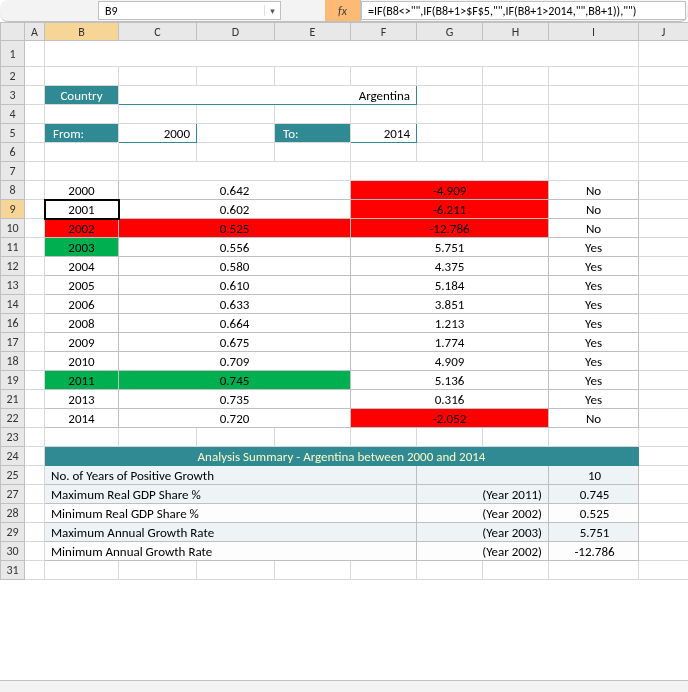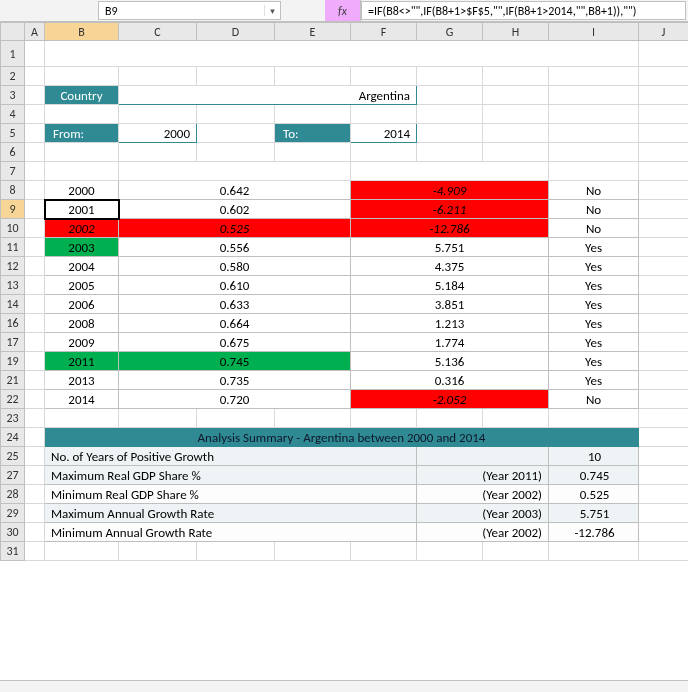--- a/index.html
+++ b/index.html
@@ -13,20 +13,21 @@
     overflow: hidden;
     position: relative;
   }
   
   .formula-bar {
     display: flex;
     align-items: stretch;
     height: 22px;
     border-bottom: 1px solid #c0c0c0;
     background: #f3f3f3;
+    border-radius: 8px;
   }
   .name-box-wrap {
     display: flex;
     align-items: center;
     width: 183px;
     background: #fff;
     border: 1px solid #c0c0c0;
     margin: 1px 0 1px 98px;
   }
   .name-box {
@@ -43,21 +44,21 @@
   }
   .fx-label {
     width: 36px;
     display: flex;
     align-items: center;
     justify-content: center;
     font-style: italic;
     font-size: 12px;
     color: #444;
     border-right: 1px solid #c0c0c0;
-    background: #f0abfc;
+    background: #fdba74;
     margin-left: 44px;
   }
   .formula-input {
     flex: 1;
     background: #fff;
     border: 1px solid #c0c0c0;
     margin: 1px 2px 1px 0;
     padding-left: 6px;
     display: flex;
     align-items: center;
@@ -144,31 +145,31 @@
     text-align: center;
     font-size: 13px;
     height: 24px;
     border: 1px solid #2f8a94;
   }
   .data-table td.tc {
     text-align: center;
     border: 1px solid #bfbfbf !important;
   }
   .data-table td.tc.yearcol { font-weight: normal; }
-  .red { background: #ff0000 !important; color: #000; font-style: italic; }
+  .red { background: #ff0000 !important; color: #000; }
   .green { background: #00b050 !important; color: #000; margin-left: 8px; }
   .active-cell {
     outline: 2px solid #000;
     outline-offset: -1px;
     background: #fff !important;
   }
   
   .summary-hdr {
     background: #2f8a94 !important;
-    color: #0f172a;
+    color: #fef9c3;
     text-align: center;
     border: 1px solid #2f8a94 !important;
     margin-left: 20px;
   }
   .summary-row td.sc {
     border: 1px solid #bfbfbf !important;
     background: #eef4f5 !important;
     padding-left: 6px !important;
     height: 19px;
   }
@@ -392,20 +393,29 @@
         <tr class="datarow data-table">
           <td class="rhdr">17</td>
           <td class="cell"></td>
           <td class="cell tc yearcol ">2009</td>
           <td class="cell tc " colspan="3">0.675</td>
           <td class="cell tc " colspan="3">1.774</td>
           <td class="cell tc">Yes</td>
           <td class="cell"></td>
         </tr>
         <tr class="datarow data-table">
+          <td class="rhdr">18</td>
+          <td class="cell"></td>
+          <td class="cell tc yearcol ">2010</td>
+          <td class="cell tc " colspan="3">0.709</td>
+          <td class="cell tc " colspan="3">4.909</td>
+          <td class="cell tc">Yes</td>
+          <td class="cell"></td>
+        </tr>
+        <tr class="datarow data-table">
           <td class="rhdr">19</td>
           <td class="cell"></td>
           <td class="cell tc yearcol green">2011</td>
           <td class="cell tc green" colspan="3">0.745</td>
           <td class="cell tc " colspan="3">5.136</td>
           <td class="cell tc">Yes</td>
           <td class="cell"></td>
         </tr>
         <tr class="datarow data-table">
           <td class="rhdr">21</td>

